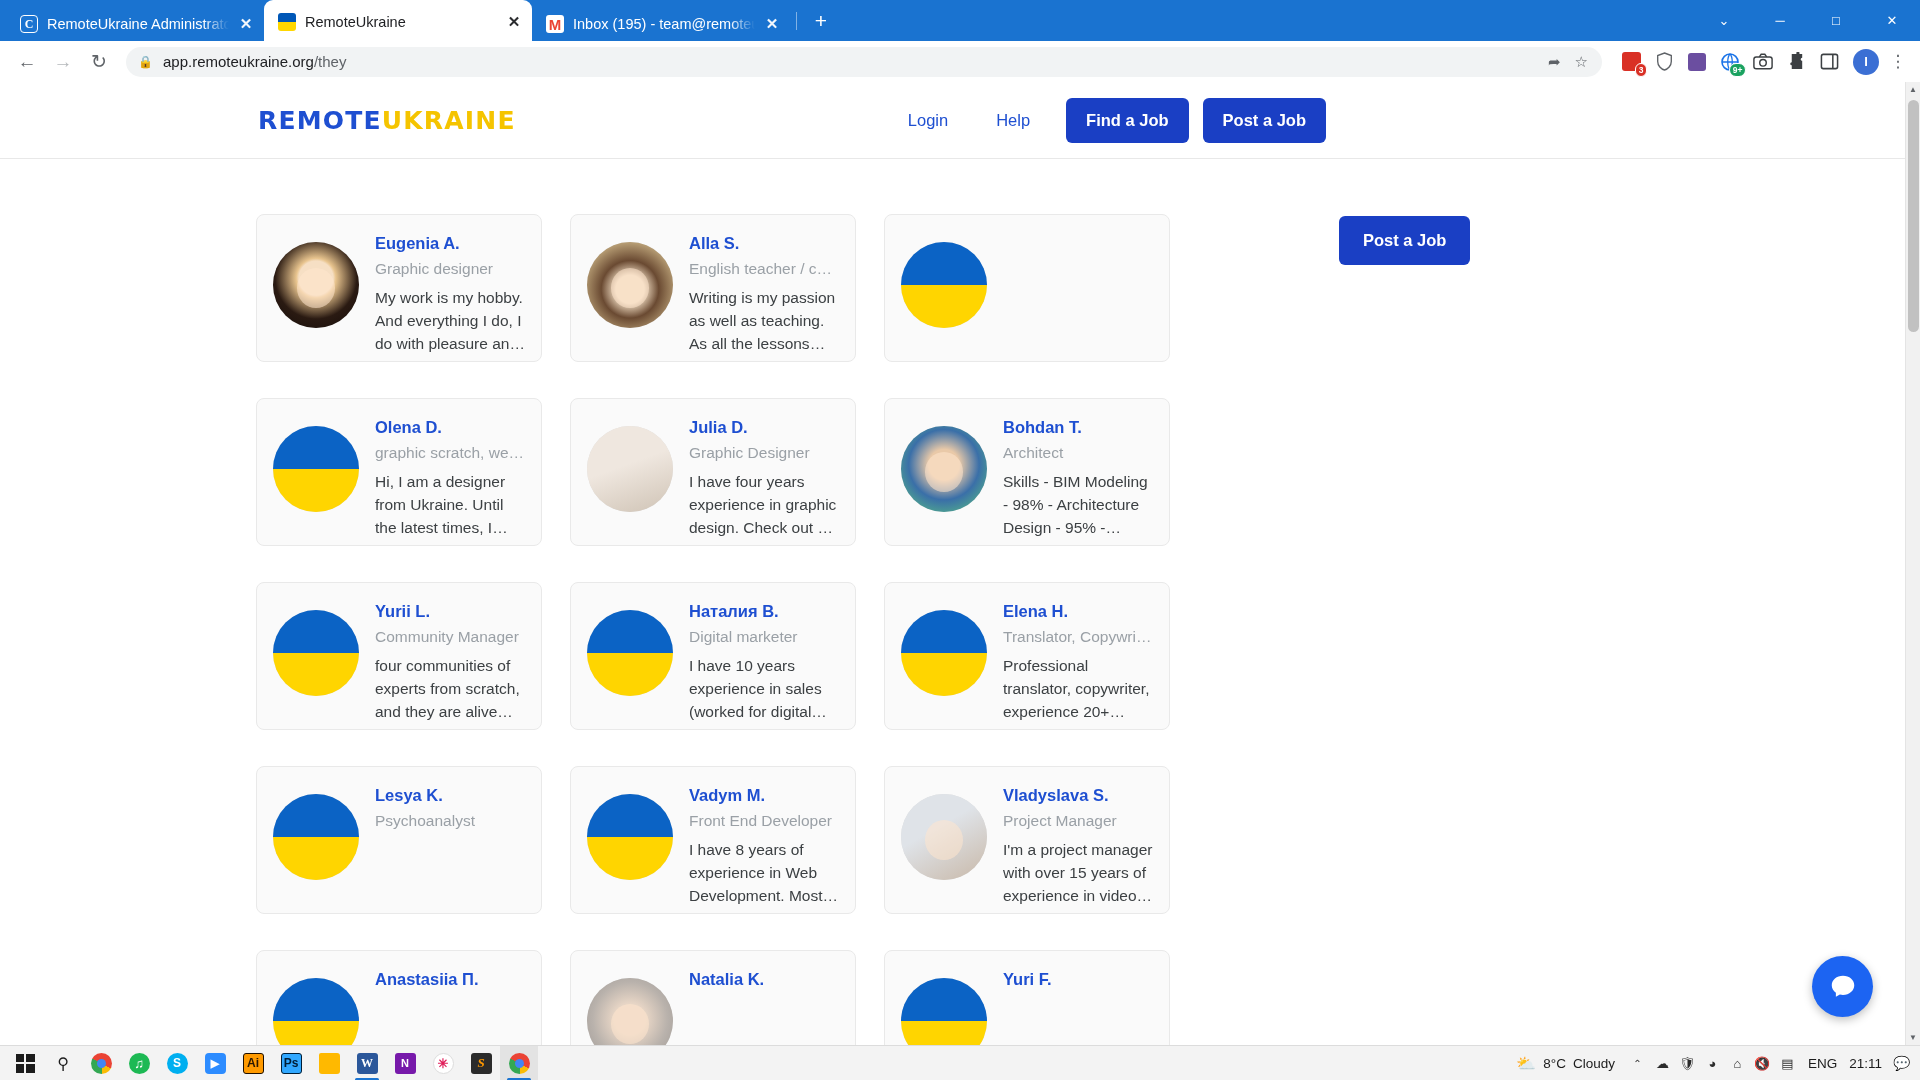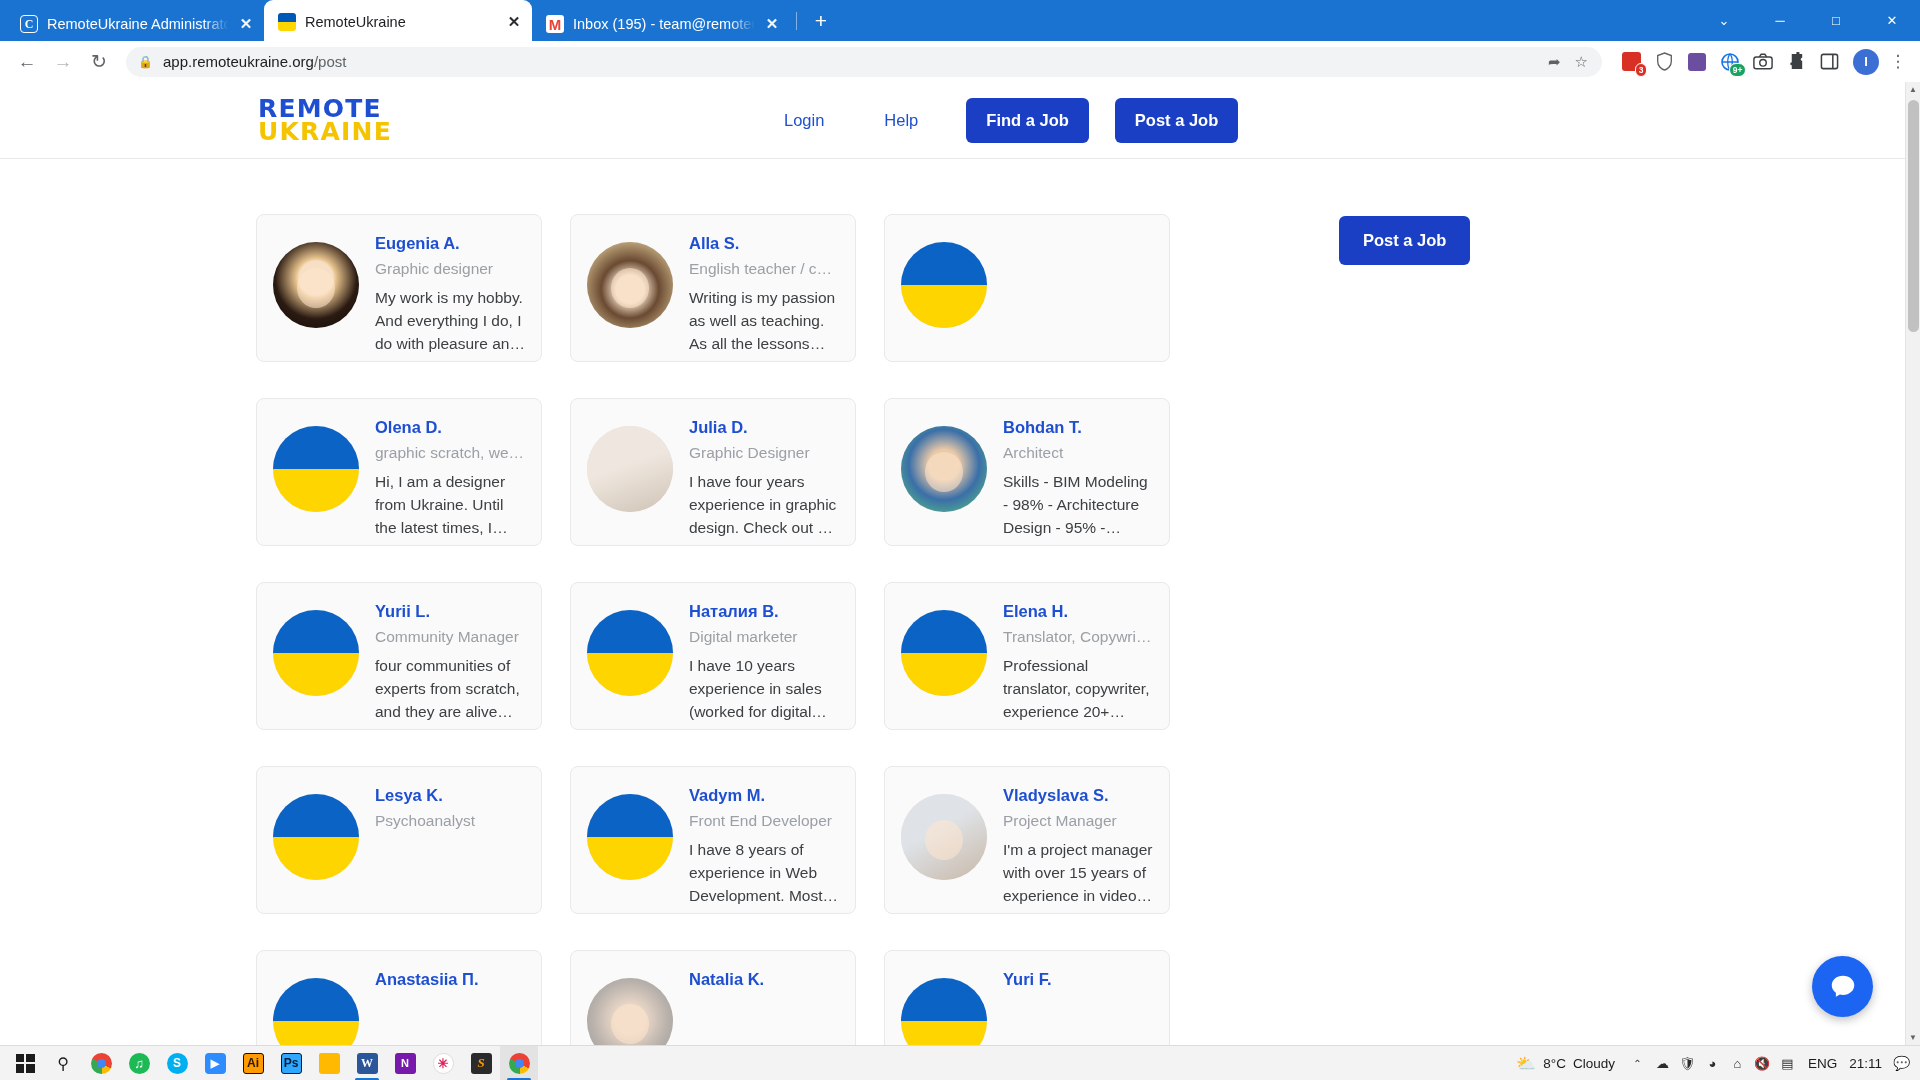--- a/index.html
+++ b/index.html
@@ -171,24 +171,24 @@
   
   .site-header {
     height: 77px;
     background: #fff;
     border-bottom: 1px solid #e8e8e8;
     display: flex;
     align-items: center;
     padding-left: 258px;
     gap: 0;
   }
-  .logo { display: flex; flex-direction: column; line-height: .93; }
+  .logo { display: flex; flex-direction: row; line-height: .93; }
   .logo .l1 { color: #1e4fd1; font-size: 25px; font-weight: 800; letter-spacing: 1.2px; font-family: "DejaVu Sans", sans-serif; }
   .logo .l2 { color: #f5c400; font-size: 25px; font-weight: 800; letter-spacing: 1.2px; font-family: "DejaVu Sans", sans-serif; }
-  .nav { display: flex; align-items: center; gap: 16px; margin-left: 370px; }
+  .nav { display: flex; align-items: center; gap: 4px; margin-left: 370px; }
   .nav-link {
     color: #1e4fd1;
     font-size: 16.5px;
     padding: 10px 22px;
     text-decoration: none;
   }
   .btn-primary {
     background: #1a3fc4;
     color: #fff;
     font-size: 16.5px;
@@ -421,21 +421,21 @@
     </div>
   </div>
 
   <div class="toolbar">
     <div class="nav-btn">←</div>
     <div class="nav-btn dim">→</div>
     <div class="nav-btn">↻</div>
 
     <div class="omnibox">
       <span class="lock">🔒</span>
-      <span class="url"><span class="host">app.remoteukraine.org</span><span class="path">/post</span></span>
+      <span class="url"><span class="host">app.remoteukraine.org</span><span class="path">/they</span></span>
       <span class="omni-right">
         <span class="omni-icon">➦</span>
         <span class="omni-icon">☆</span>
       </span>
     </div>
 
     <div class="ext-row">
       <div class="ext">
         <span class="sq-red"></span>
         <span class="ext-badge">3</span>

